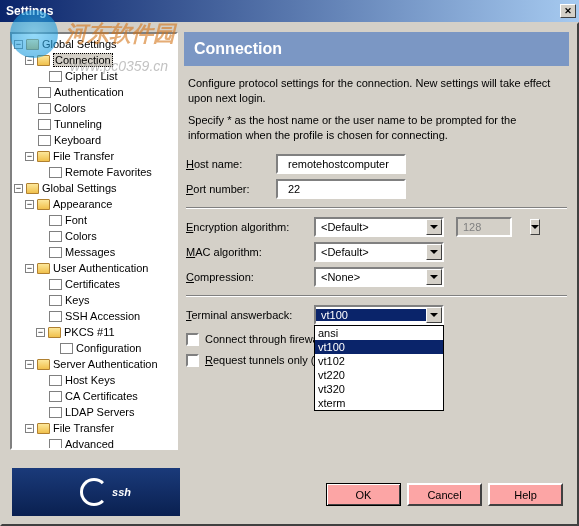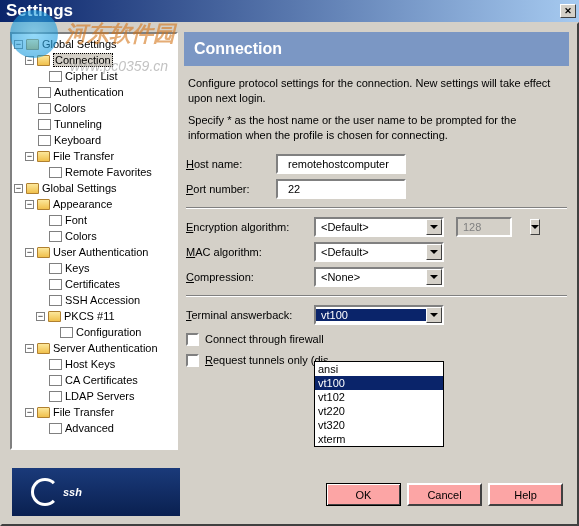--- a/index.html
+++ b/index.html
@@ -1,18 +1,18 @@
 <!DOCTYPE html>
 <html><head>
 <meta charset="utf-8">
 <style>
 * { box-sizing: border-box; margin: 0; padding: 0; font-family: Tahoma, sans-serif; font-size: 11px; }
 body { background: #d4d0c8; width: 579px; height: 526px; overflow: hidden; position: relative; }
 .titlebar { height: 22px; background: linear-gradient(to right, #0a246a, #a6caf0); color: #fff; display: flex; align-items: center; padding: 0 3px; font-weight: bold; }
-.titlebar-text { flex: 1; padding-left: 3px; font-size: 17px; }
+.titlebar-text { flex: 1; padding-left: 3px; font-size: 12px; }
 .close-btn { width: 16px; height: 14px; background: #d4d0c8; border: 1px solid #fff; border-right-color: #404040; border-bottom-color: #404040; display: flex; align-items: center; justify-content: center; font-size: 9px; color: #000; font-family: Arial; cursor: pointer; }
 .watermark { position: absolute; top: 10px; left: 10px; z-index: 100; pointer-events: none; opacity: 0.6; font-style: italic; }
 .watermark-logo { width: 48px; height: 48px; background: radial-gradient(circle, #4fc3f7, #0288d1); border-radius: 50%; display: inline-block; vertical-align: middle; }
 .watermark-text { display: inline-block; vertical-align: middle; color: #d4761a; font-size: 22px; font-weight: bold; margin-left: 4px; }
 .watermark-url { position: absolute; top: 48px; left: 60px; color: #999; font-size: 14px; }
 .dialog-body { position: absolute; top: 22px; left: 0; right: 0; bottom: 0; background: #d4d0c8; border: 2px solid; border-color: #d4d0c8 #404040 #404040 #d4d0c8; padding: 8px; }
 .content-area { display: flex; gap: 6px; height: 418px; }
 .tree-panel { width: 168px; border: 2px solid; border-color: #808080 #fff #fff #808080; background: #fff; overflow: auto; padding: 2px; }
 .tree-item { display: flex; align-items: center; height: 16px; white-space: nowrap; cursor: pointer; }
 .tree-toggle { width: 9px; height: 9px; border: 1px solid #808080; display: inline-flex; align-items: center; justify-content: center; font-size: 9px; line-height: 1; margin-right: 3px; cursor: pointer; }
@@ -33,24 +33,24 @@
 .text-input { height: 20px; border: 2px solid; border-color: #808080 #fff #fff #808080; padding: 1px 10px; background: #fff; width: 130px; }
 .combo { height: 20px; border: 2px solid; border-color: #808080 #fff #fff #808080; background: #fff; display: flex; align-items: center; width: 130px; position: relative; }
 .combo-text { flex: 1; padding: 0 5px; }
 .combo-btn { width: 16px; height: 16px; background: #d4d0c8; border: 1px solid; border-color: #fff #404040 #404040 #fff; display: flex; align-items: center; justify-content: center; cursor: pointer; }
 .combo-arrow { width: 0; height: 0; border-left: 4px solid transparent; border-right: 4px solid transparent; border-top: 4px solid #000; }
 .combo.disabled { background: #d4d0c8; gap: 44px; }
 .combo.disabled .combo-text { color: #808080; }
 .divider { height: 2px; border-top: 1px solid #808080; border-bottom: 1px solid #fff; margin: 8px 0; }
 .checkbox-row { display: flex; align-items: center; margin-bottom: 8px; }
 .checkbox { width: 13px; height: 13px; border: 2px solid; border-color: #808080 #fff #fff #808080; background: #fff; margin-right: 6px; cursor: pointer; }
-.dropdown-list { position: absolute; top: 18px; left: -2px; width: 130px; background: #fff; border: 1px solid #000; z-index: 50; margin-top: 36px; }
+.dropdown-list { position: absolute; top: 18px; left: -2px; width: 130px; background: #fff; border: 1px solid #000; z-index: 50; }
 .dropdown-item { padding: 1px 3px; cursor: pointer; }
 .dropdown-item.highlighted { background: #0a246a; color: #fff; }
-.logo-box { position: absolute; bottom: 8px; left: 10px; width: 168px; height: 48px; background: linear-gradient(to bottom, #1a3a7a, #0a2050); display: flex; align-items: center; justify-content: flex-start; padding-left: 19px; }
+.logo-box { position: absolute; bottom: 8px; left: 10px; width: 168px; height: 48px; background: linear-gradient(to bottom, #1a3a7a, #0a2050); display: flex; align-items: center; justify-content: center; padding-left: 19px; }
 .ssh-logo { display: flex; align-items: center; color: #fff; font-size: 20px; font-weight: bold; font-style: italic; }
 .ssh-arc { width: 28px; height: 28px; border: 3px solid #fff; border-radius: 50%; border-right-color: transparent; margin-right: 4px; }
 .button-row { position: absolute; bottom: 18px; right: 14px; display: flex; gap: 6px; }
 .dlg-btn { width: 75px; height: 23px; background: #fca5a5; border: 2px solid; border-color: #fff #404040 #404040 #fff; cursor: pointer; }
 .dlg-btn.default { border: 1px solid #000; box-shadow: inset 1px 1px #fff, inset -1px -1px #404040; }
 </style>
 </head>
 <body>
 
 <div class="titlebar">
@@ -129,34 +129,39 @@
           <span class="tree-spacer" style="width:35px"></span>
           <span class="tree-icon page-icon"></span>
           <span class="tree-label">Font</span>
         </div>
       <div class="tree-item">
           <span class="tree-spacer" style="width:35px"></span>
           <span class="tree-icon page-icon"></span>
           <span class="tree-label">Colors</span>
         </div>
       <div class="tree-item">
+          <span class="tree-spacer" style="width:35px"></span>
+          <span class="tree-icon page-icon"></span>
+          <span class="tree-label">Messages</span>
+        </div>
+      <div class="tree-item">
           <span class="tree-spacer" style="width:11px"></span>
           <span class="tree-toggle">−</span>
           <span class="tree-icon folder-icon"></span>
           <span class="tree-label">User Authentication</span>
         </div>
       <div class="tree-item">
           <span class="tree-spacer" style="width:35px"></span>
           <span class="tree-icon page-icon"></span>
+          <span class="tree-label">Certificates</span>
+        </div>
+      <div class="tree-item">
+          <span class="tree-spacer" style="width:35px"></span>
+          <span class="tree-icon page-icon"></span>
           <span class="tree-label">Keys</span>
-        </div>
-      <div class="tree-item">
-          <span class="tree-spacer" style="width:35px"></span>
-          <span class="tree-icon page-icon"></span>
-          <span class="tree-label">Certificates</span>
         </div>
       <div class="tree-item">
           <span class="tree-spacer" style="width:35px"></span>
           <span class="tree-icon page-icon"></span>
           <span class="tree-label">SSH Accession</span>
         </div>
       <div class="tree-item">
           <span class="tree-spacer" style="width:22px"></span>
           <span class="tree-toggle">−</span>
           <span class="tree-icon folder-icon"></span>

